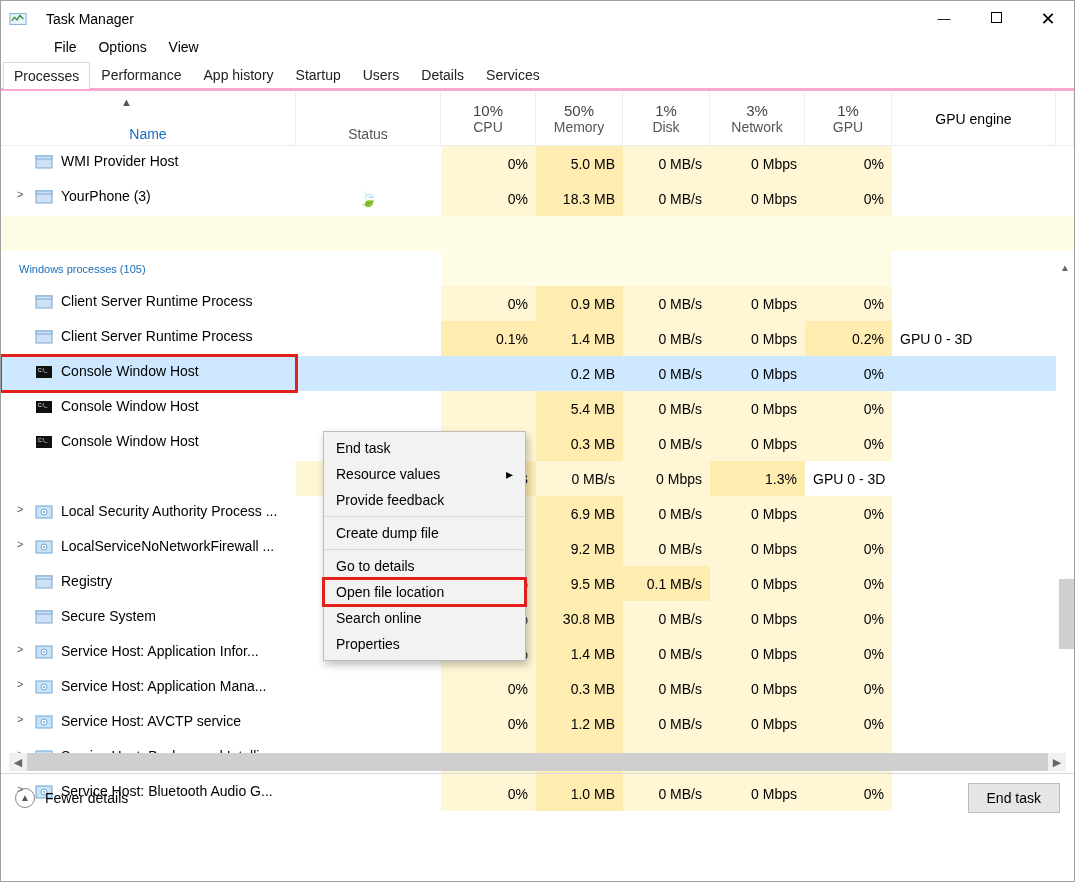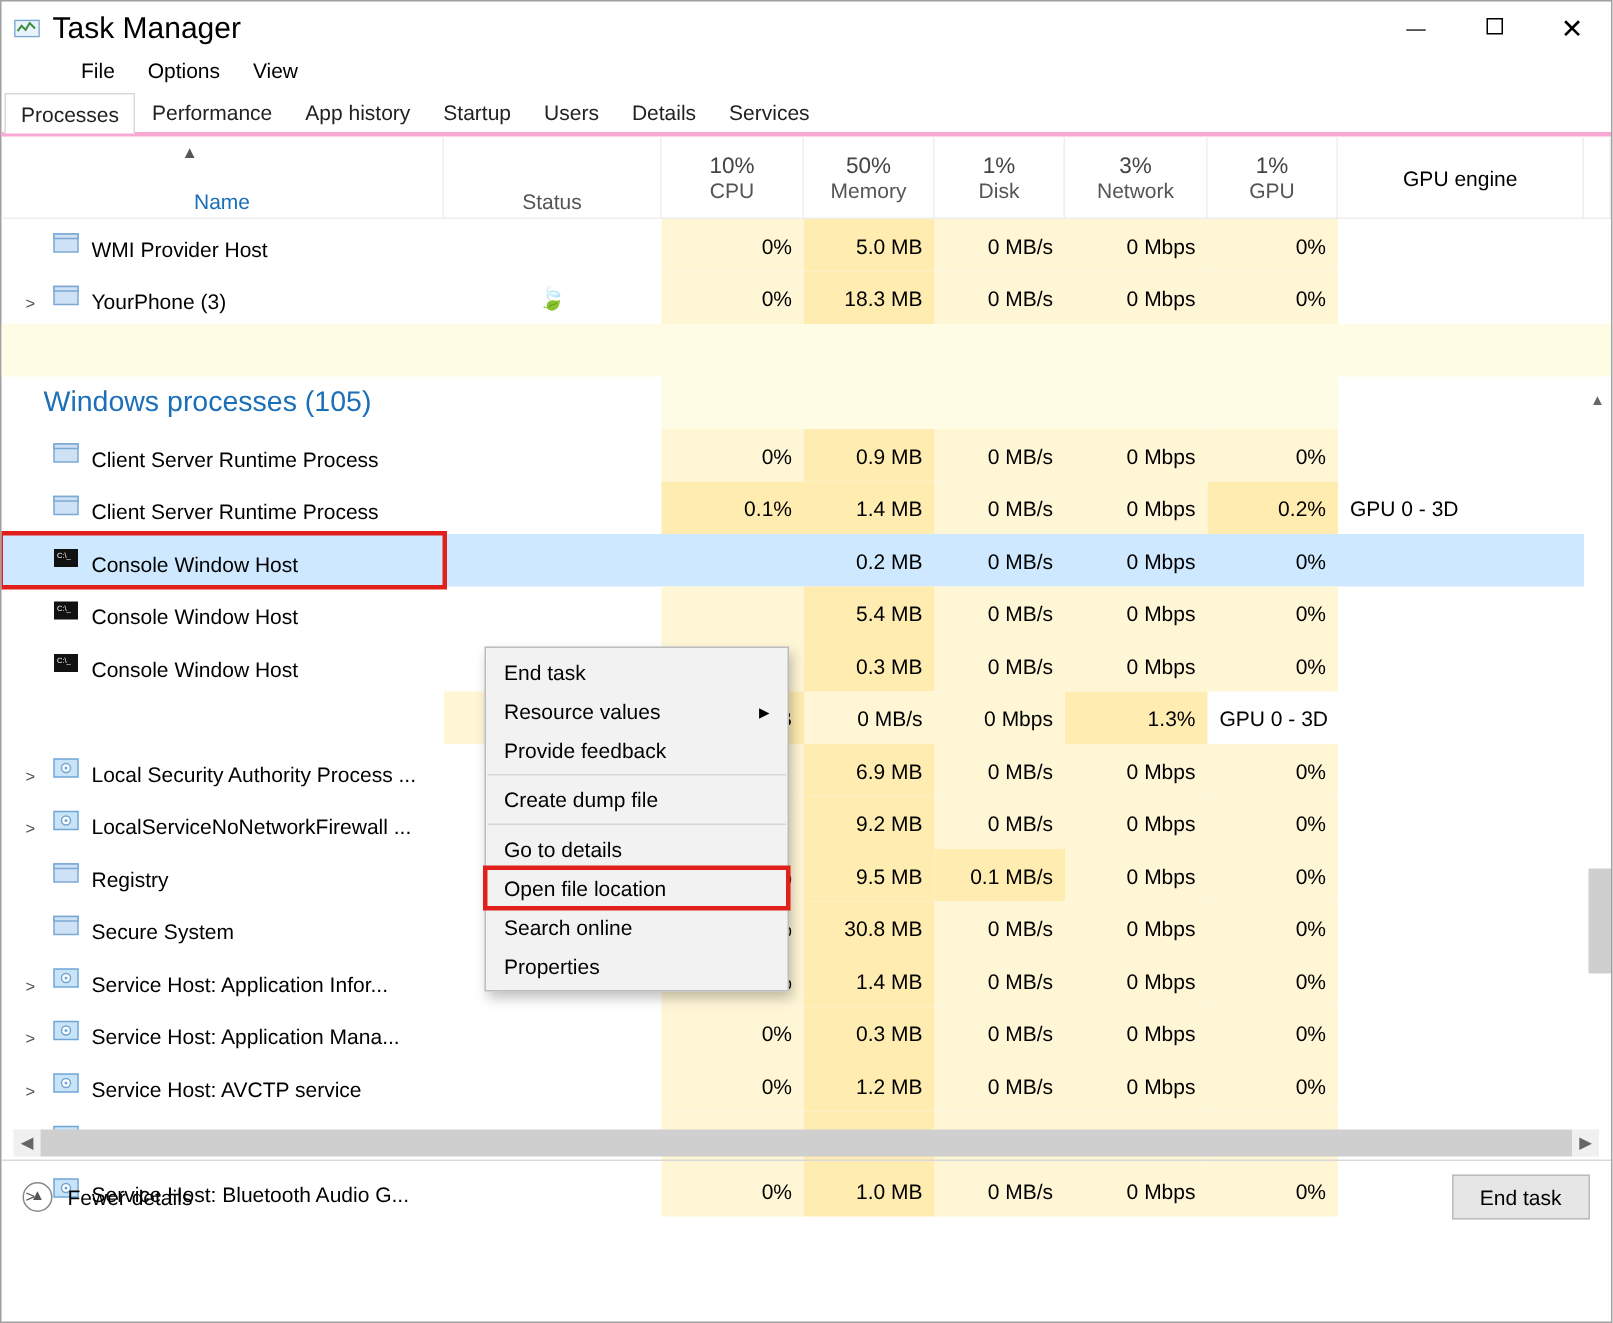--- a/index.html
+++ b/index.html
@@ -1,20 +1,20 @@
 <!DOCTYPE html>
 <html><head>
 <meta charset="utf-8">
 <style>
   * { box-sizing: border-box; }
   html, body { margin:0; padding:0; width:1075px; height:882px; font-family: "Segoe UI", Arial, sans-serif; font-size:14px; color:#000; background:#fff; overflow:hidden; }
   body { border:1px solid #a0a0a0; position:relative; }
   .titlebar { display:flex; align-items:center; height:36px; padding-left:8px; }
   .titlebar .appicon { width:18px; height:18px; margin-right:8px; }
-  .titlebar .title { flex:0 0 auto; font-size:20px; }
+  .titlebar .title { flex:0 0 auto; font-size:14px;margin-left:11px; }
   .titlebar .spacer { flex:1; }
   .winbtn { width:52px; height:30px; text-align:center; line-height:30px; font-family:sans-serif; font-size:13px;}
   .maximize-box { display:inline-block; width:11px; height:11px; border:1px solid #000; margin-top:8px;}
   .closex { font-size:18px; }
   .menubar { padding:2px 8px 6px 24px; font-size:14px;margin-left:29px; }
   .menubar span { margin-right:18px; }
   .tabstrip { display:flex; align-items:flex-end; border-bottom:3px solid #f9a8d4; padding-left:2px; }
   .tab { padding:5px 10px; border:1px solid transparent; border-bottom:none; font-size:14px; color:#222; }
   .tab.active { border-color:#d9d9d9; background:#fff; position:relative; top:1px; }
   .content { position:relative; height:730px; }
@@ -23,24 +23,24 @@
   .header .cell { height:55px; border-right:1px solid #eee; display:flex; flex-direction:column; justify-content:center; padding:4px 8px; }
   .header .num { color:#444; text-align:right; }
   .header .pct { font-size:15px; }
   .header .lbl { font-size:14px; color:#555; }
   .header .namecell { color:#1a6fb8; justify-content:flex-end; }
   .header .status   { color:#555; justify-content:flex-end; }
   .cell { padding:0 8px; height:35px; display:flex; align-items:center; overflow:hidden; white-space:nowrap; }
   .num { justify-content:flex-end; }
   .bg1 { background:#fff6d6; } 
   .bg2 { background:#ffecb0; }
-  .namecell-body { display:flex; align-items:flex-end; gap:8px; padding-left:8px; }
+  .namecell-body { display:flex; align-items:flex-start; gap:8px; padding-left:8px; }
   .chev { width:10px; color:#555; font-size:11px; }
   .procicon { width:18px; height:18px; flex-shrink:0; }
-  .group-header { color:#1a6fb8; font-size:19px; padding-left:28px; }
+  .group-header { color:#1a6fb8; font-size:11px; padding-left:18px; }
   .row.selected { background:#cde8ff; }
   .row.selected .cell { background:transparent; }
   .ctxmenu { position:absolute; left:322px; top:340px; width:203px; background:#f2f2f2; border:1px solid #bcbcbc; box-shadow:2px 4px 8px rgba(0,0,0,0.25); z-index:10; font-size:14px; padding:3px 0;}
   .ctxitem { padding:5px 12px; display:flex; justify-content:space-between; align-items:center; }
   .ctxsep { height:1px; background:#d7d7d7; margin:3px 1px; }
   .red-highlight { outline:3px solid #e1201c; outline-offset:-1px; }
   .leaf-icon { color:#2bbf4a; font-size:15px; }
   .hscroll { position:absolute; left:8px; right:8px; bottom:50px; height:18px; display:flex; align-items:center;}
   .hscroll .arrow { width:18px; height:18px; background:#f0f0f0; text-align:center; font-size:11px; color:#666; line-height:18px;}
   .hscroll .track { flex:1; height:18px; background:#f0f0f0; display:flex; }

